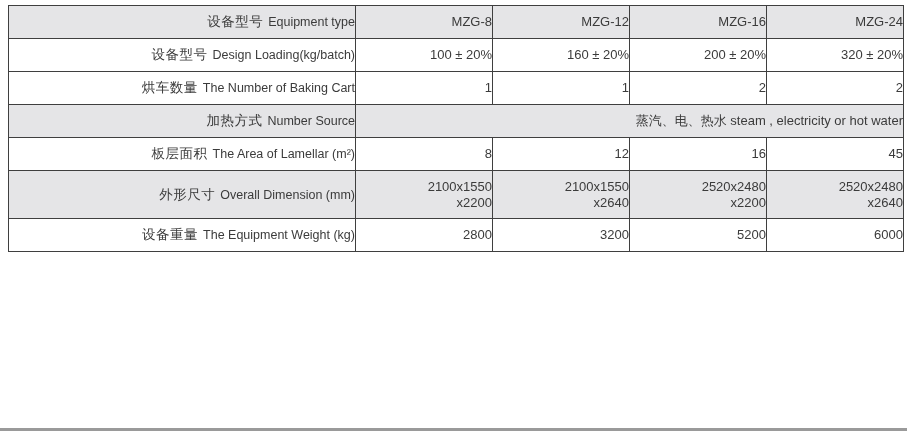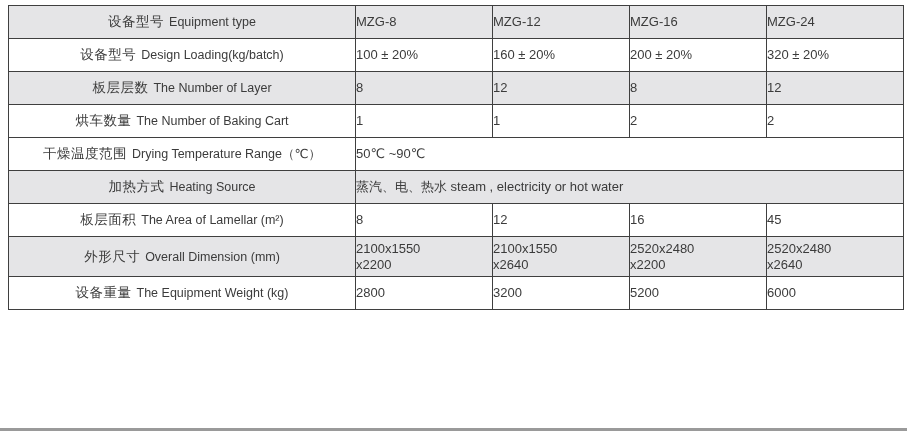--- a/index.html
+++ b/index.html
@@ -26,39 +26,39 @@
     table-layout: fixed;
     color: #3b3b3b;
   }
   table.spec td {
     border: 1px solid #3f3f3f;
     font-size: 13px;
     padding: 0;
     vertical-align: middle;
   }
   tr.r { height: 33px; }
-  tr.tall { height: 40px; margin-top: 27px; }
+  tr.tall { height: 48px; margin-top: 27px; }
   tr.shade td { background: #e5e5e7; }
   td.label {
-    text-align: center;
+    text-align: right;
     padding-left: 14px;
     padding-right: 4px;
     white-space: nowrap;
     overflow: hidden;
   }
   td.label .zh {
     font-size: 13.5px;
     letter-spacing: 0.5px;
     margin-right: 5px;
   }
   td.label .en {
     font-size: 12.5px;
   }
   td.val {
-    text-align: left;
+    text-align: right;
     font-size: 13.5px;
     white-space: pre-line;
     line-height: 16px;
   }
   .bottom-rule {
     position: absolute;
     left: 0;
     top: 428px;
     width: 907px;
     height: 3px;
@@ -88,46 +88,35 @@
     </tr>
 
     <tr class="r">
       <td class="label"><span class="zh">设备型号</span><span class="en">Design Loading(kg/batch)</span></td>
       <td class="val">100 ± 20%</td>
       <td class="val">160 ± 20%</td>
       <td class="val">200 ± 20%</td>
       <td class="val">320 ± 20%</td>
     </tr>
 
-    <tr class="r shade">
-      <td class="label"><span class="zh">板层层数</span><span class="en">The Number of Layer</span></td>
-      <td class="val">8</td>
-      <td class="val">12</td>
-      <td class="val">8</td>
-      <td class="val">12</td>
-    </tr>
 
     <tr class="r">
       <td class="label"><span class="zh">烘车数量</span><span class="en">The Number of Baking Cart</span></td>
       <td class="val">1</td>
       <td class="val">1</td>
       <td class="val">2</td>
       <td class="val">2</td>
     </tr>
 
 
-    <tr class="r">
-      <td class="label"><span class="zh">干燥温度范围</span><span class="en">Drying Temperature Range（℃）</span></td>
-      <td class="val" colspan="4">50℃ ~90℃</td>
-    </tr>
 
 
 
     <tr class="r shade">
-      <td class="label"><span class="zh">加热方式</span><span class="en">Heating Source</span></td>
+      <td class="label"><span class="zh">加热方式</span><span class="en">Number Source</span></td>
       <td class="val" colspan="4">蒸汽、电、热水 steam , electricity  or hot water</td>
     </tr>
 
     <tr class="r">
       <td class="label"><span class="zh">板层面积</span><span class="en">The Area of Lamellar (m²)</span></td>
       <td class="val">8</td>
       <td class="val">12</td>
       <td class="val">16</td>
       <td class="val">45</td>
     </tr>

